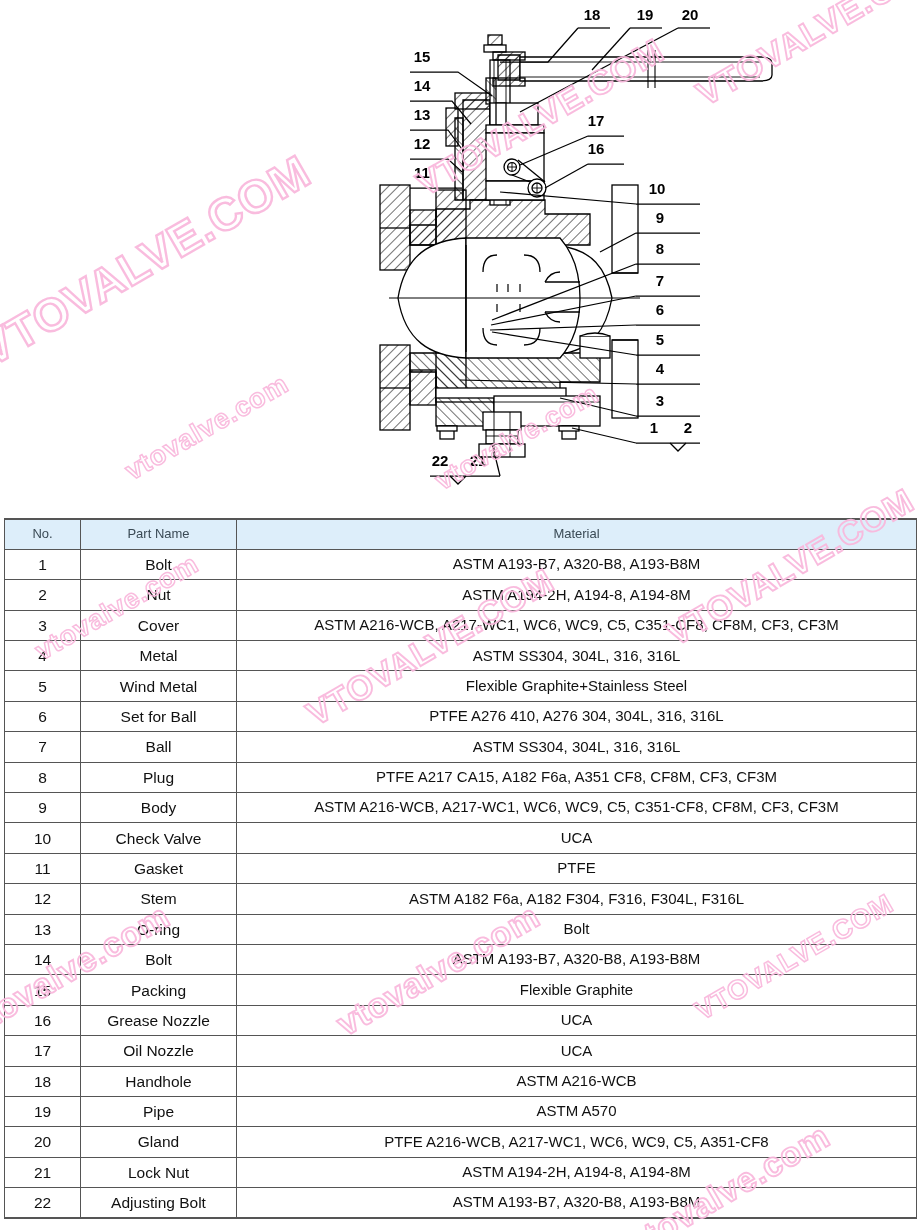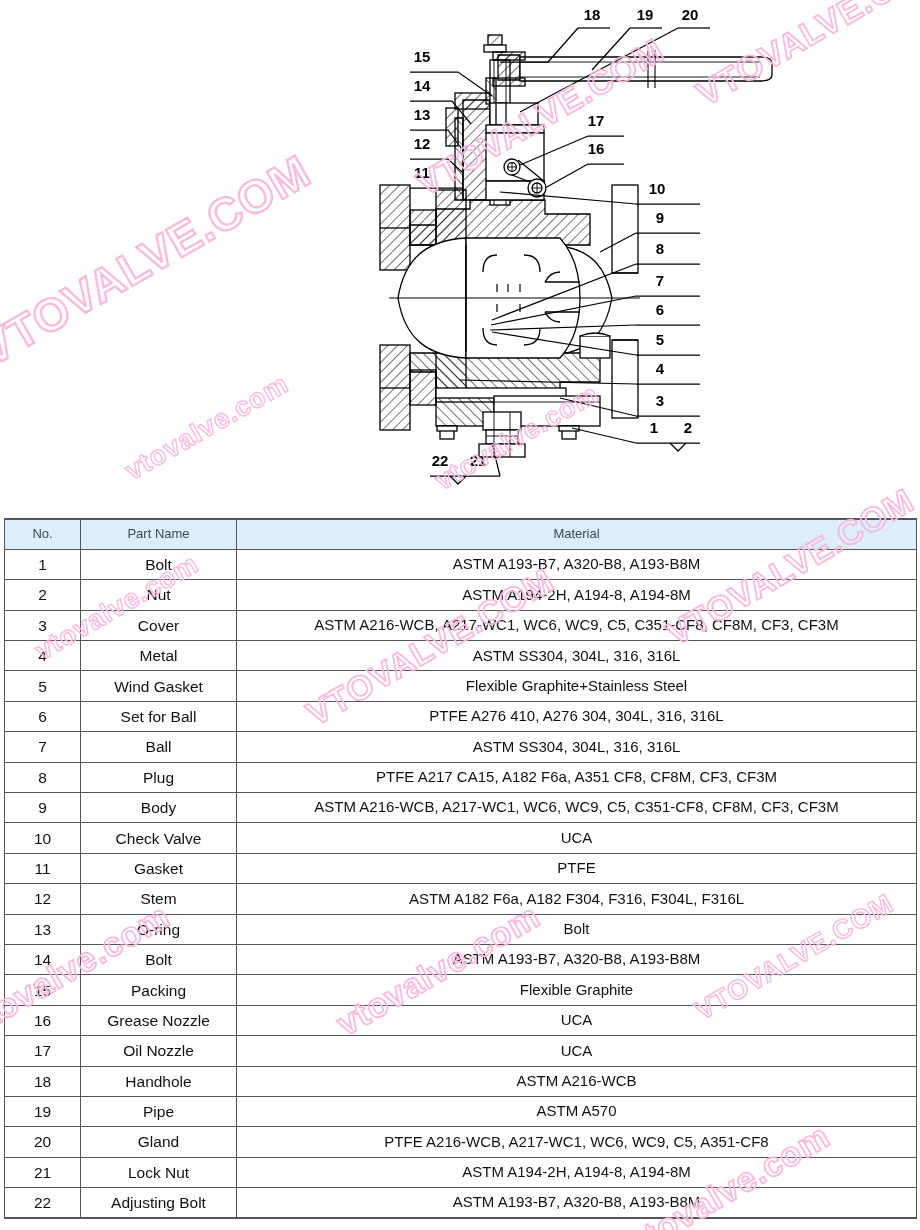--- a/index.html
+++ b/index.html
@@ -337,21 +337,21 @@
           <td class="name">Cover</td>
           <td class="mat">ASTM A216-WCB, A217-WC1, WC6, WC9, C5, C351-CF8, CF8M, CF3, CF3M</td>
         </tr>
         <tr>
           <td class="no">4</td>
           <td class="name">Metal</td>
           <td class="mat">ASTM SS304, 304L, 316, 316L</td>
         </tr>
         <tr>
           <td class="no">5</td>
-          <td class="name">Wind Gasket</td>
+          <td class="name">Wind Metal</td>
           <td class="mat">Flexible Graphite+Stainless Steel</td>
         </tr>
         <tr>
           <td class="no">6</td>
           <td class="name">Set for Ball</td>
           <td class="mat">PTFE A276 410, A276 304, 304L, 316, 316L</td>
         </tr>
         <tr>
           <td class="no">7</td>
           <td class="name">Ball</td>

